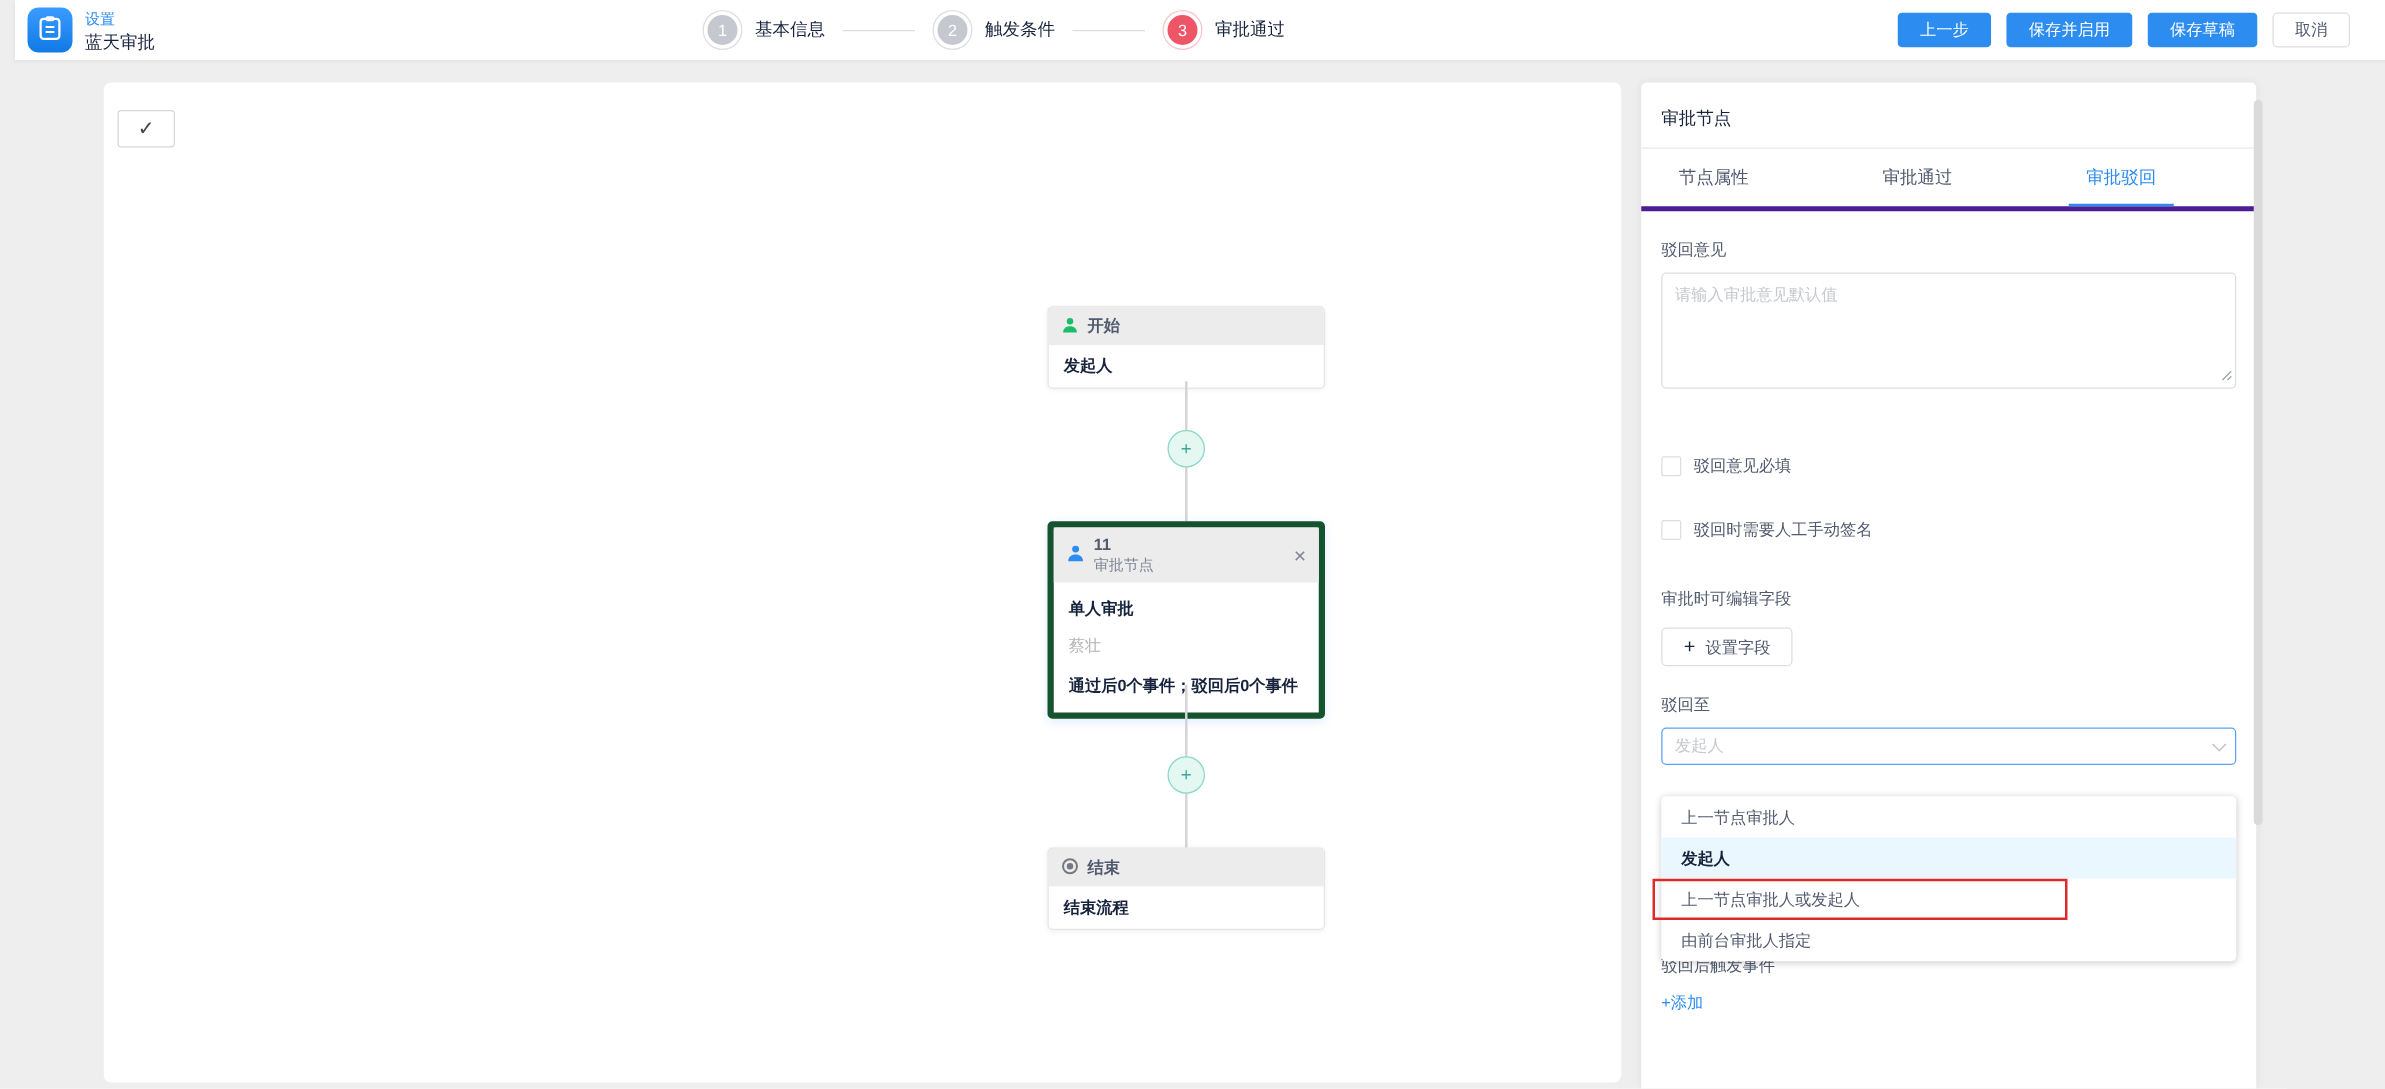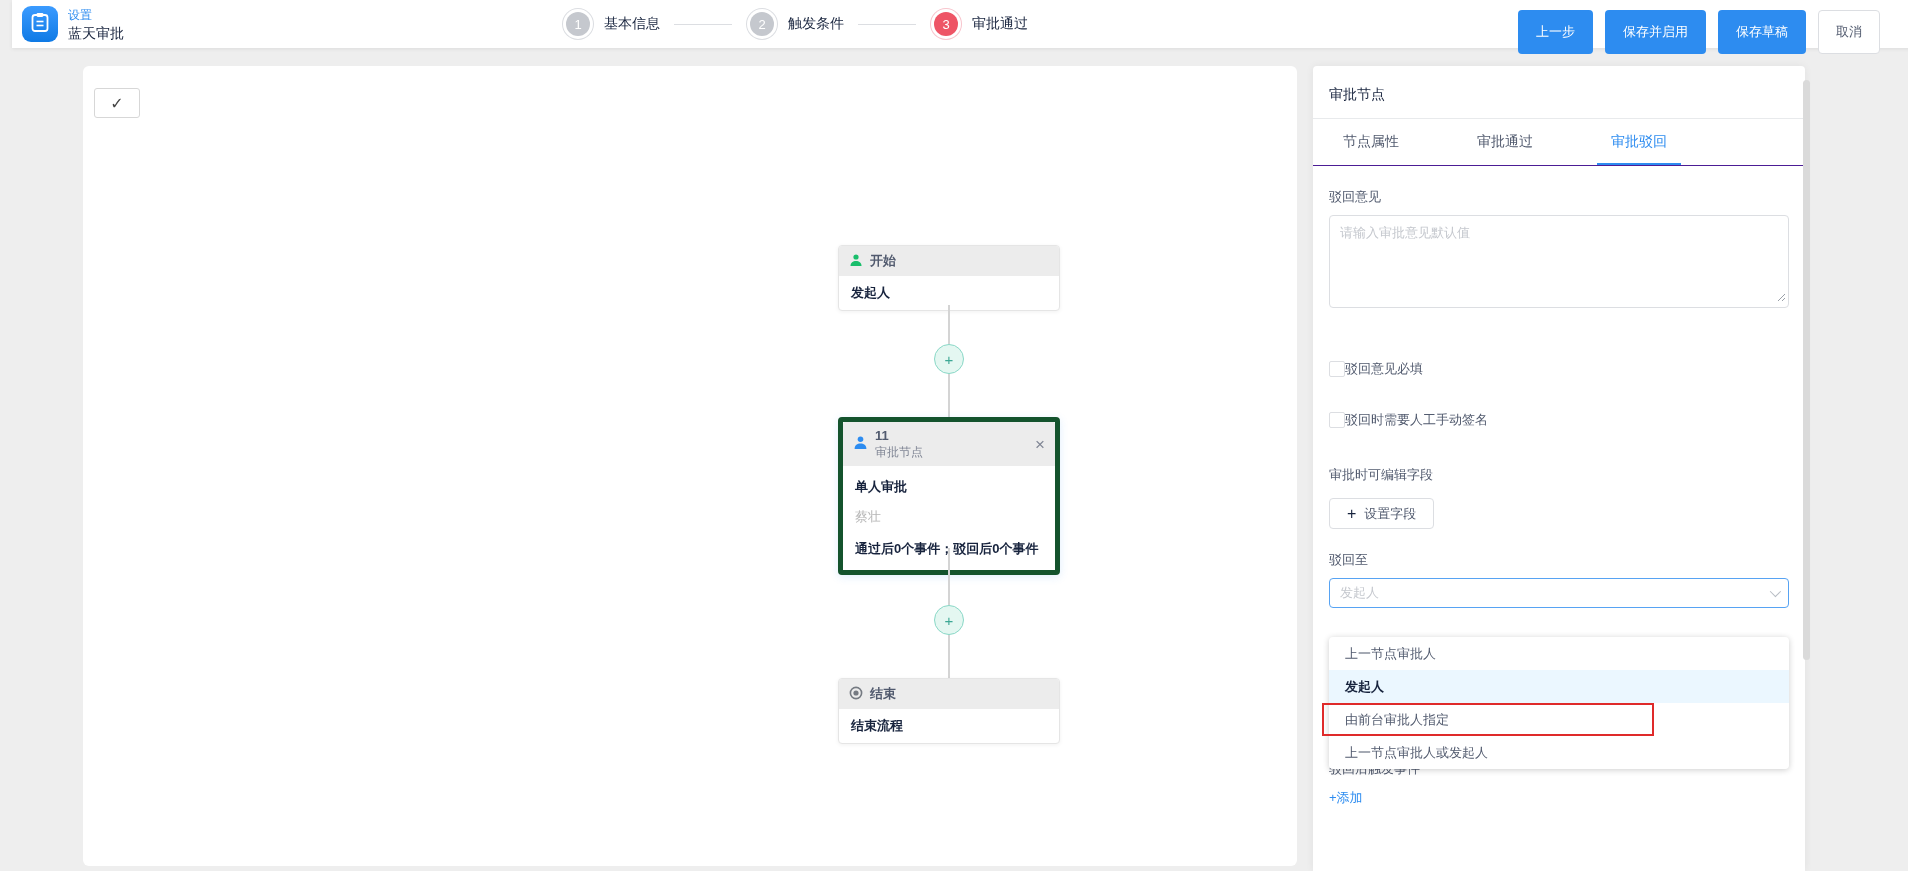--- a/index.html
+++ b/index.html
@@ -17,21 +17,21 @@
   .stepper { position:absolute; left:550px; top:0; height:48px; display:flex; align-items:center; }
   .step { display:flex; align-items:center; }
   .step-circle { width:24px; height:24px; border-radius:50%; background:#c5c8ce; color:#fff; font-size:13px;
                  display:flex; align-items:center; justify-content:center;
                  box-shadow:0 0 0 3px #fff, 0 0 0 4px #dcdee2; margin:0 4px; }
   .step.active .step-circle { background:#ee5566; box-shadow:0 0 0 3px #fff, 0 0 0 4px #f8c5cd; }
   .step-label { font-size:14px; color:#17233d; margin-left:10px; }
   .step-line { width:58px; height:1px; background:#dcdee2; margin:0 14px; }
 
   .topbar-actions { position:absolute; right:40px; top:10px; display:flex; gap:12px; }
-  .btn { height:44px; padding:0 17px; border-radius:4px; font-size:13px; display:flex; align-items:center;
+  .btn { height:28px; padding:0 17px; border-radius:4px; font-size:13px; display:flex; align-items:center;
          justify-content:center; cursor:pointer; border:1px solid transparent; }
   .btn-primary { background:#2d8cf0; color:#fff; }
   .btn-default { background:#fff; color:#515a6e; border-color:#dcdee2; }
 
   
   .canvas { position:absolute; left:83px; top:66px; width:1214px; height:800px; background:#fff; border-radius:6px; }
   .check-btn { position:absolute; left:11px; top:22px; width:46px; height:30px; background:#fff;
                border:1px solid #d7d7d7; border-radius:3px; display:flex; align-items:center; justify-content:center;
                color:#444; cursor:pointer; }
 
@@ -60,36 +60,36 @@
   .line-2 { top:482px; height:130px; }
   .add-node { position:absolute; left:851px; width:30px; height:30px; border-radius:50%;
               background:#e4f7f1; border:1px solid #8ad8c7; color:#3da895; font-size:15px;
               display:flex; align-items:center; justify-content:center; cursor:pointer; z-index:2; }
   .add-1 { top:278px; } .add-2 { top:539px; }
 
   
   .panel { position:absolute; left:1313px; top:66px; width:492px; height:805px; background:#fff;
            border-radius:4px 4px 0 0; box-shadow:0 0 8px rgba(0,0,0,.06); z-index:10; }
   .panel-title { padding:20px 16px 14px; font-size:14px; color:#17233d; border-bottom:1px solid #e8eaec; }
-  .panel-tabs { display:flex; padding:0 16px; border-bottom:1px solid #4c1d95; }
+  .panel-tabs { display:flex; padding:0 16px; border-bottom:4px solid #4c1d95;justify-content:space-between; }
   .tab { padding:0 14px; margin-right:50px; height:46px; line-height:45px; font-size:14px; color:#515a6e; cursor:pointer; }
   .tab.active { color:#2d8cf0; border-bottom:2px solid #2d8cf0; }
   .panel-content { padding:22px 16px 0; position:relative; }
   .form-label { font-size:13px; color:#515a6e; margin-bottom:9px; }
   .ta-wrap { position:relative; }
   textarea.reject-ta { width:100%; height:93px; border:1px solid #dcdee2; border-radius:4px; padding:8px 10px;
              font-size:13px; color:#17233d; resize:none; font-family:inherit; outline:none; }
   textarea.reject-ta::placeholder { color:#c5c8ce; }
   .ta-grip { position:absolute; right:3px; bottom:6px; pointer-events:none; }
 
   .checkbox-row { display:flex; align-items:center; cursor:pointer; }
   .cb-row-1 { margin-top:48px; }
   .cb-row-2 { margin-top:33px; }
   .checkbox { width:16px; height:16px; border:1px solid #dcdee2; border-radius:2px; background:#fff; }
-  .cb-label { font-size:13px; color:#515a6e; }
+  .cb-label { margin-left:10px; font-size:13px; color:#515a6e; }
 
   .editable-label { margin-top:37px; font-size:13px;font-family:Liberation Serif, serif; }
   .set-fields-btn { margin-top:14px; display:inline-flex; align-items:center; gap:8px; height:31px; padding:0 17px;
                     border:1px solid #dcdee2; border-radius:4px; background:#fff; font-size:13px; color:#515a6e;
                     cursor:pointer; }
   .plus-glyph { font-size:16px; color:#17233d; line-height:1; }
 
   .reject-to-label { margin-top:22px; }
   .select { height:30px; border:1px solid #57a3f3; border-radius:4px; display:flex; align-items:center;
             justify-content:space-between; padding:0 10px; cursor:pointer; background:#fff; }
@@ -258,20 +258,20 @@
       <span class="chevron"></span>
     </div>
 
     <div class="after-reject-label">驳回后触发事件</div>
     <div class="add-link">+添加</div>
   </div>
 
   <div class="dropdown">
     <div class="dd-option">上一节点审批人</div>
     <div class="dd-option selected">发起人</div>
+    <div class="dd-option">上一节点审批人或发起人</div>
     <div class="dd-option">由前台审批人指定</div>
-    <div class="dd-option">上一节点审批人或发起人</div>
   </div>
 
   <div class="annotation-box"></div>
 </div>
 
 <div class="panel-scrollbar"></div>
 
 </body></html>

